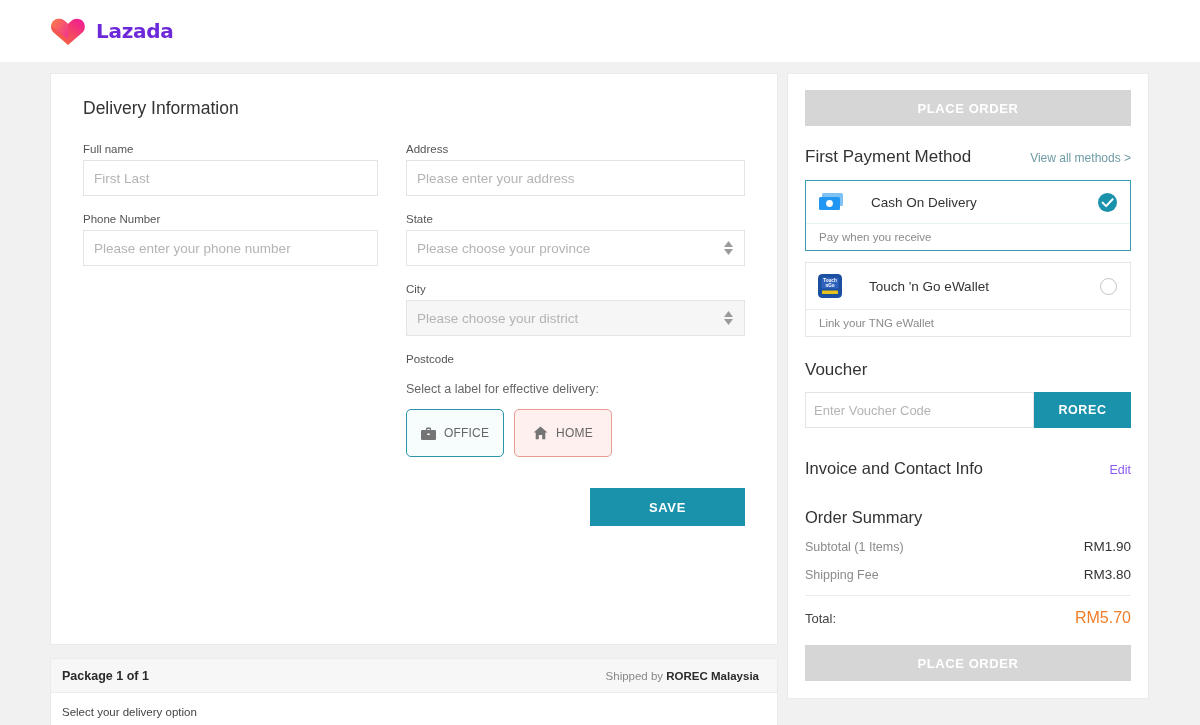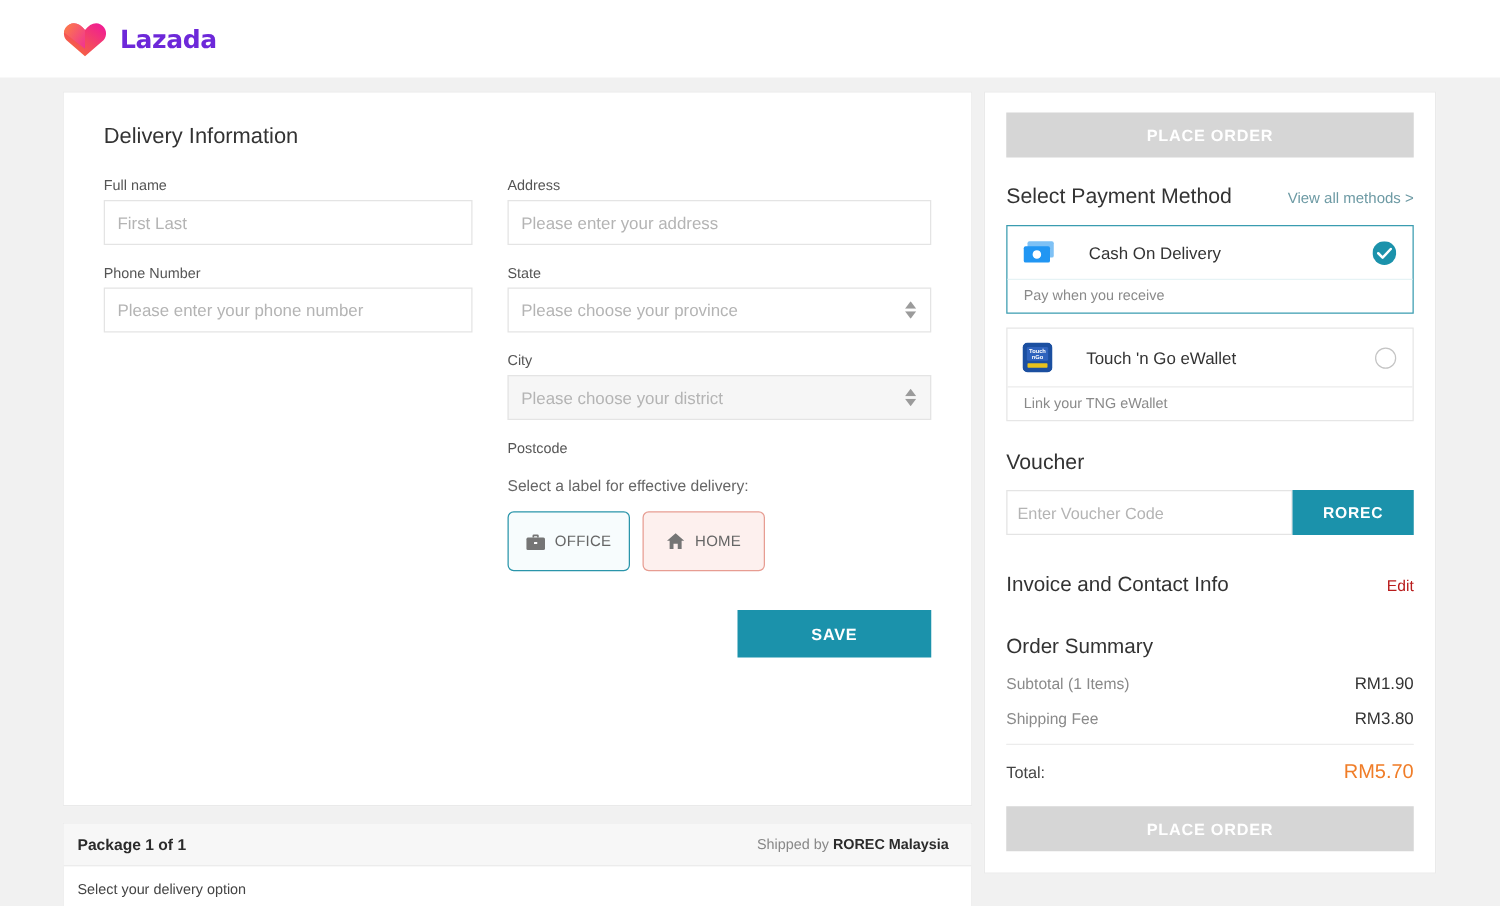--- a/index.html
+++ b/index.html
@@ -227,21 +227,21 @@
     cursor: pointer;
   }
 
   .invoice-row {
     display: flex;
     align-items: baseline;
     justify-content: space-between;
     margin-top: 31px;
   }
   .invoice-title { font-size: 16.5px; color: #333; }
-  .invoice-edit { font-size: 12.5px; color: #b91c1c; cursor: pointer; }
+  .invoice-edit { font-size: 12.5px; color: #8b5cf6; cursor: pointer; }
 
   .summary-title { font-size: 16.5px; color: #333; margin-top: 30px; margin-bottom: 12px; }
   .sum-row {
     display: flex;
     justify-content: space-between;
     align-items: baseline;
     margin-bottom: 13px;
   }
   .sum-label { font-size: 12.5px; color: #8a8a8a; }
   .sum-value { font-size: 13.5px; color: #333; }
@@ -372,21 +372,21 @@
       </div>
     </div>
   </div>
 
   <div class="col-right">
     <div class="card right-card">
 
       <button class="btn-place-order">PLACE ORDER</button>
 
       <div class="pm-head">
-        <span class="pm-title">Select Payment Method</span>
+        <span class="pm-title">First Payment Method</span>
         <span class="pm-link">View all methods &gt;</span>
       </div>
 
       <div class="pay-card selected">
         <div class="pay-top">
           <svg class="icon-cod" viewBox="0 0 26 20">
             <rect x="4" y="1" width="21" height="13" rx="1.5" fill="#7ec1f5"></rect>
             <rect x="1" y="5" width="21" height="13" rx="1.5" fill="#2196f3"></rect>
             <circle cx="11.5" cy="11.5" r="3.4" fill="#ffffff"></circle>
           </svg>

